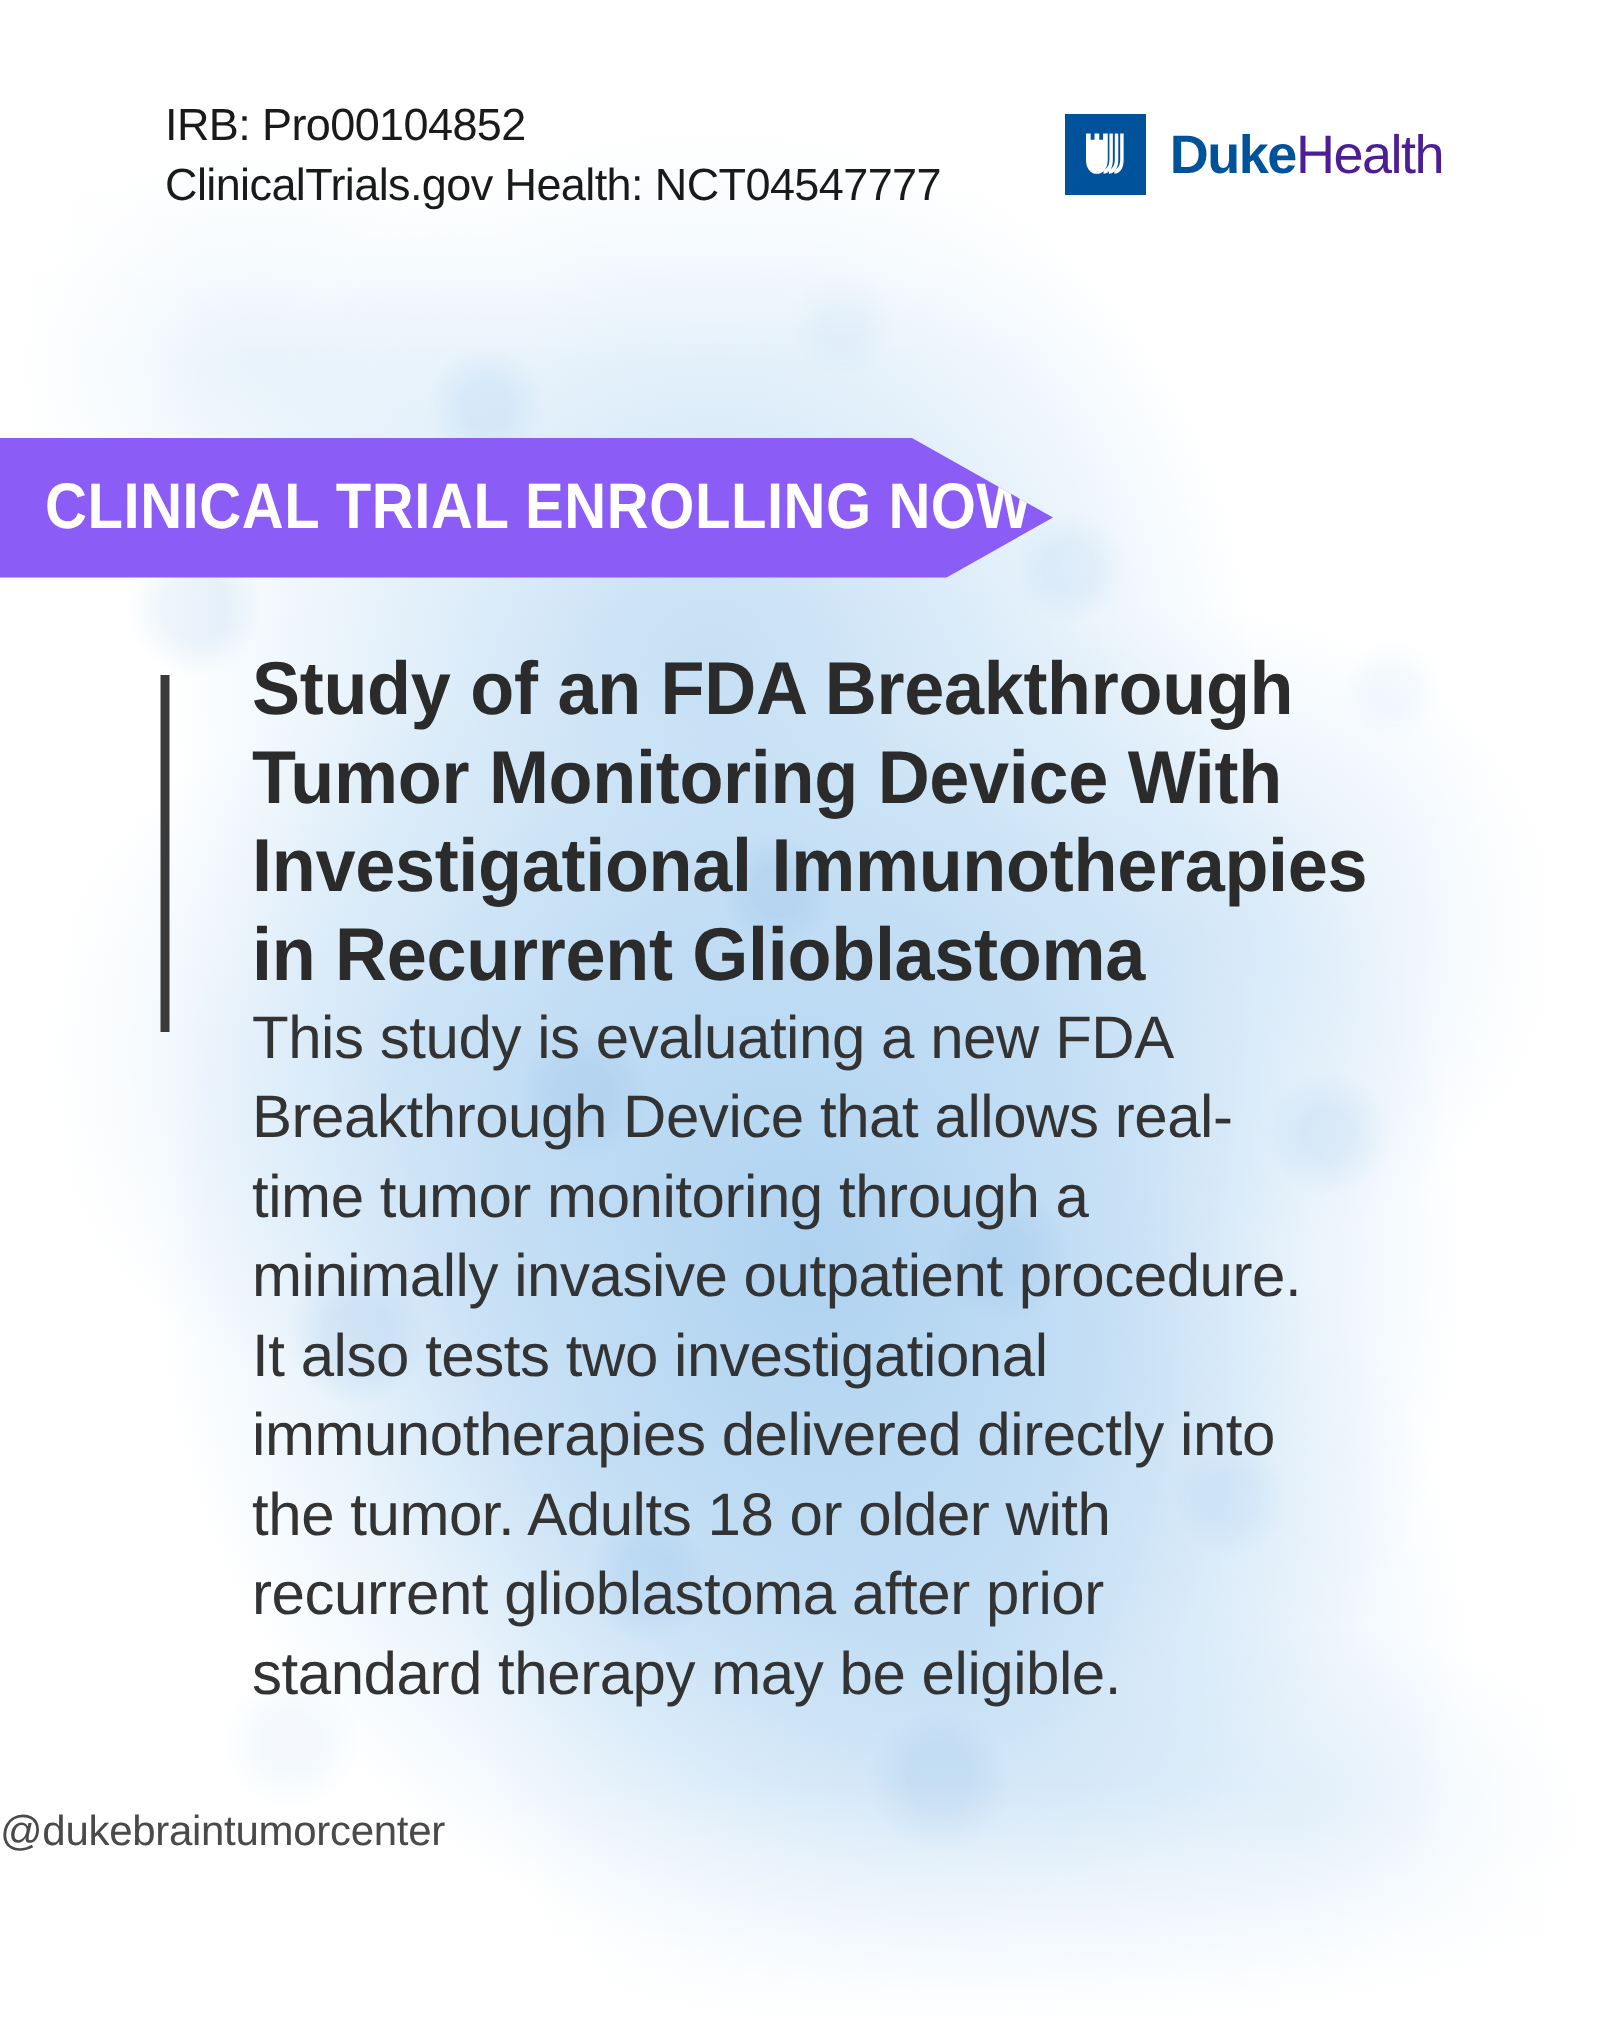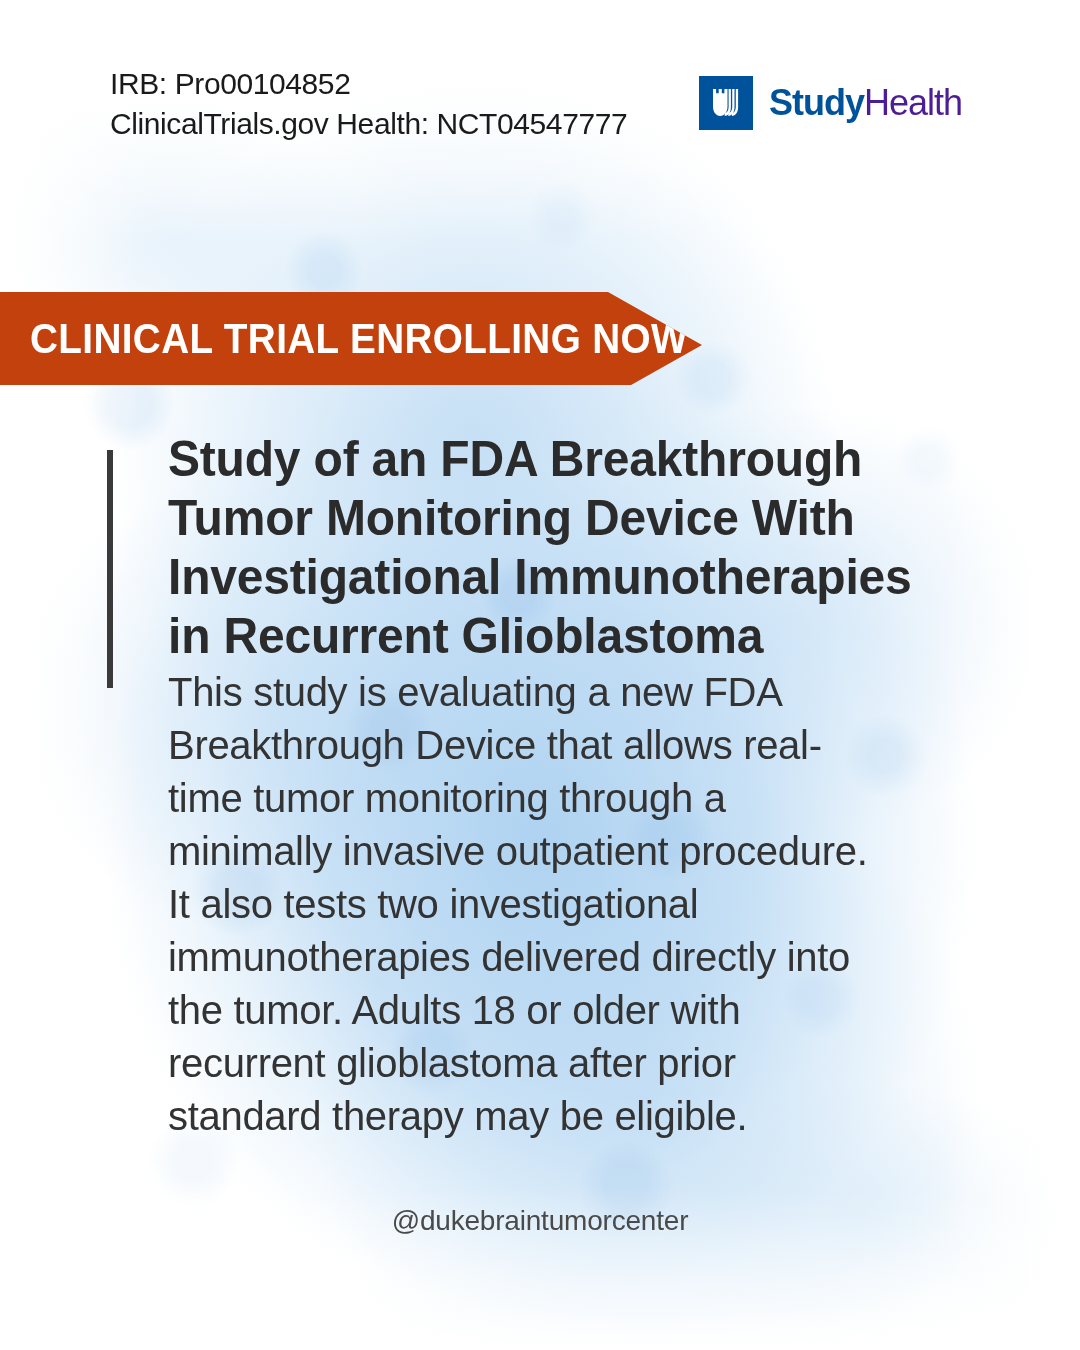--- a/index.html
+++ b/index.html
@@ -109,21 +109,21 @@
   .logo-duke   { font-weight:bold; color:#00539B; }
   .logo-health { font-weight:normal; color:#4c1d95; }
 
   
   .banner {
     position:absolute;
     left:0;
     top:292px;
     width:702px;
     height:93px;
-    background:#c2410c;
+    background:#8b5cf6;
     z-index:6;
     -webkit-clip-path:polygon(0 0, 608px 0, 702px 53px, 608px 106px, 0 106px);
     clip-path:polygon(0 0, 608px 0, 702px 53px, 608px 106px, 0 106px);
     display:flex;
     align-items:center;
   }
   .banner-text {
     margin-left:30px;
     color:#ffffff;
     font-family:"Liberation Sans Narrow","Liberation Sans", sans-serif;
@@ -176,21 +176,20 @@
     font-weight:normal;
     font-size:40px;
     line-height:53px;
     color:#333333;
     letter-spacing:-.3px;
     max-width:980px;
   }
 
   .handle {
     margin-top:62px;
-    text-align:center;
     font-family:"Liberation Sans", sans-serif;
     font-size:28px;
     color:#4a4a4a;
     letter-spacing:-.2px;
   }
 </style>
 </head>
 <body>
 
 <div id="poster">
@@ -214,21 +213,21 @@
                    c0,5.6 -3.1,9.3 -7.3,9.3 c-4.2,0 -7.2,-3.7 -7.2,-9.3 Z" fill="#ffffff"></path>
           <path d="M29.6 13 h2.3 v17.9 c0,5.3 -2.6,8.9 -6.2,9 v-2.6
                    c2.2,-0.5 3.9,-3.2 3.9,-6.6 Z" fill="#ffffff"></path>
           <path d="M33.2 13 h2.3 v17.9 c0,5.3 -2.6,8.9 -6.2,9 v-2.6
                    c2.2,-0.5 3.9,-3.2 3.9,-6.6 Z" fill="#ffffff"></path>
           <path d="M36.8 13 h2.3 v17.9 c0,5.3 -2.6,8.9 -6.2,9 v-2.6
                    c2.2,-0.5 3.9,-3.2 3.9,-6.6 Z" fill="#ffffff"></path>
         </svg>
       </span>
       <span class="logo-word">
-        <span class="logo-duke">Study</span><span class="logo-health">Health</span>
+        <span class="logo-duke">Duke</span><span class="logo-health">Health</span>
       </span>
     </div>
   </div>
 
   <div class="banner">
     <span class="banner-text">CLINICAL TRIAL ENROLLING NOW</span>
   </div>
 
   <div class="content">
 

